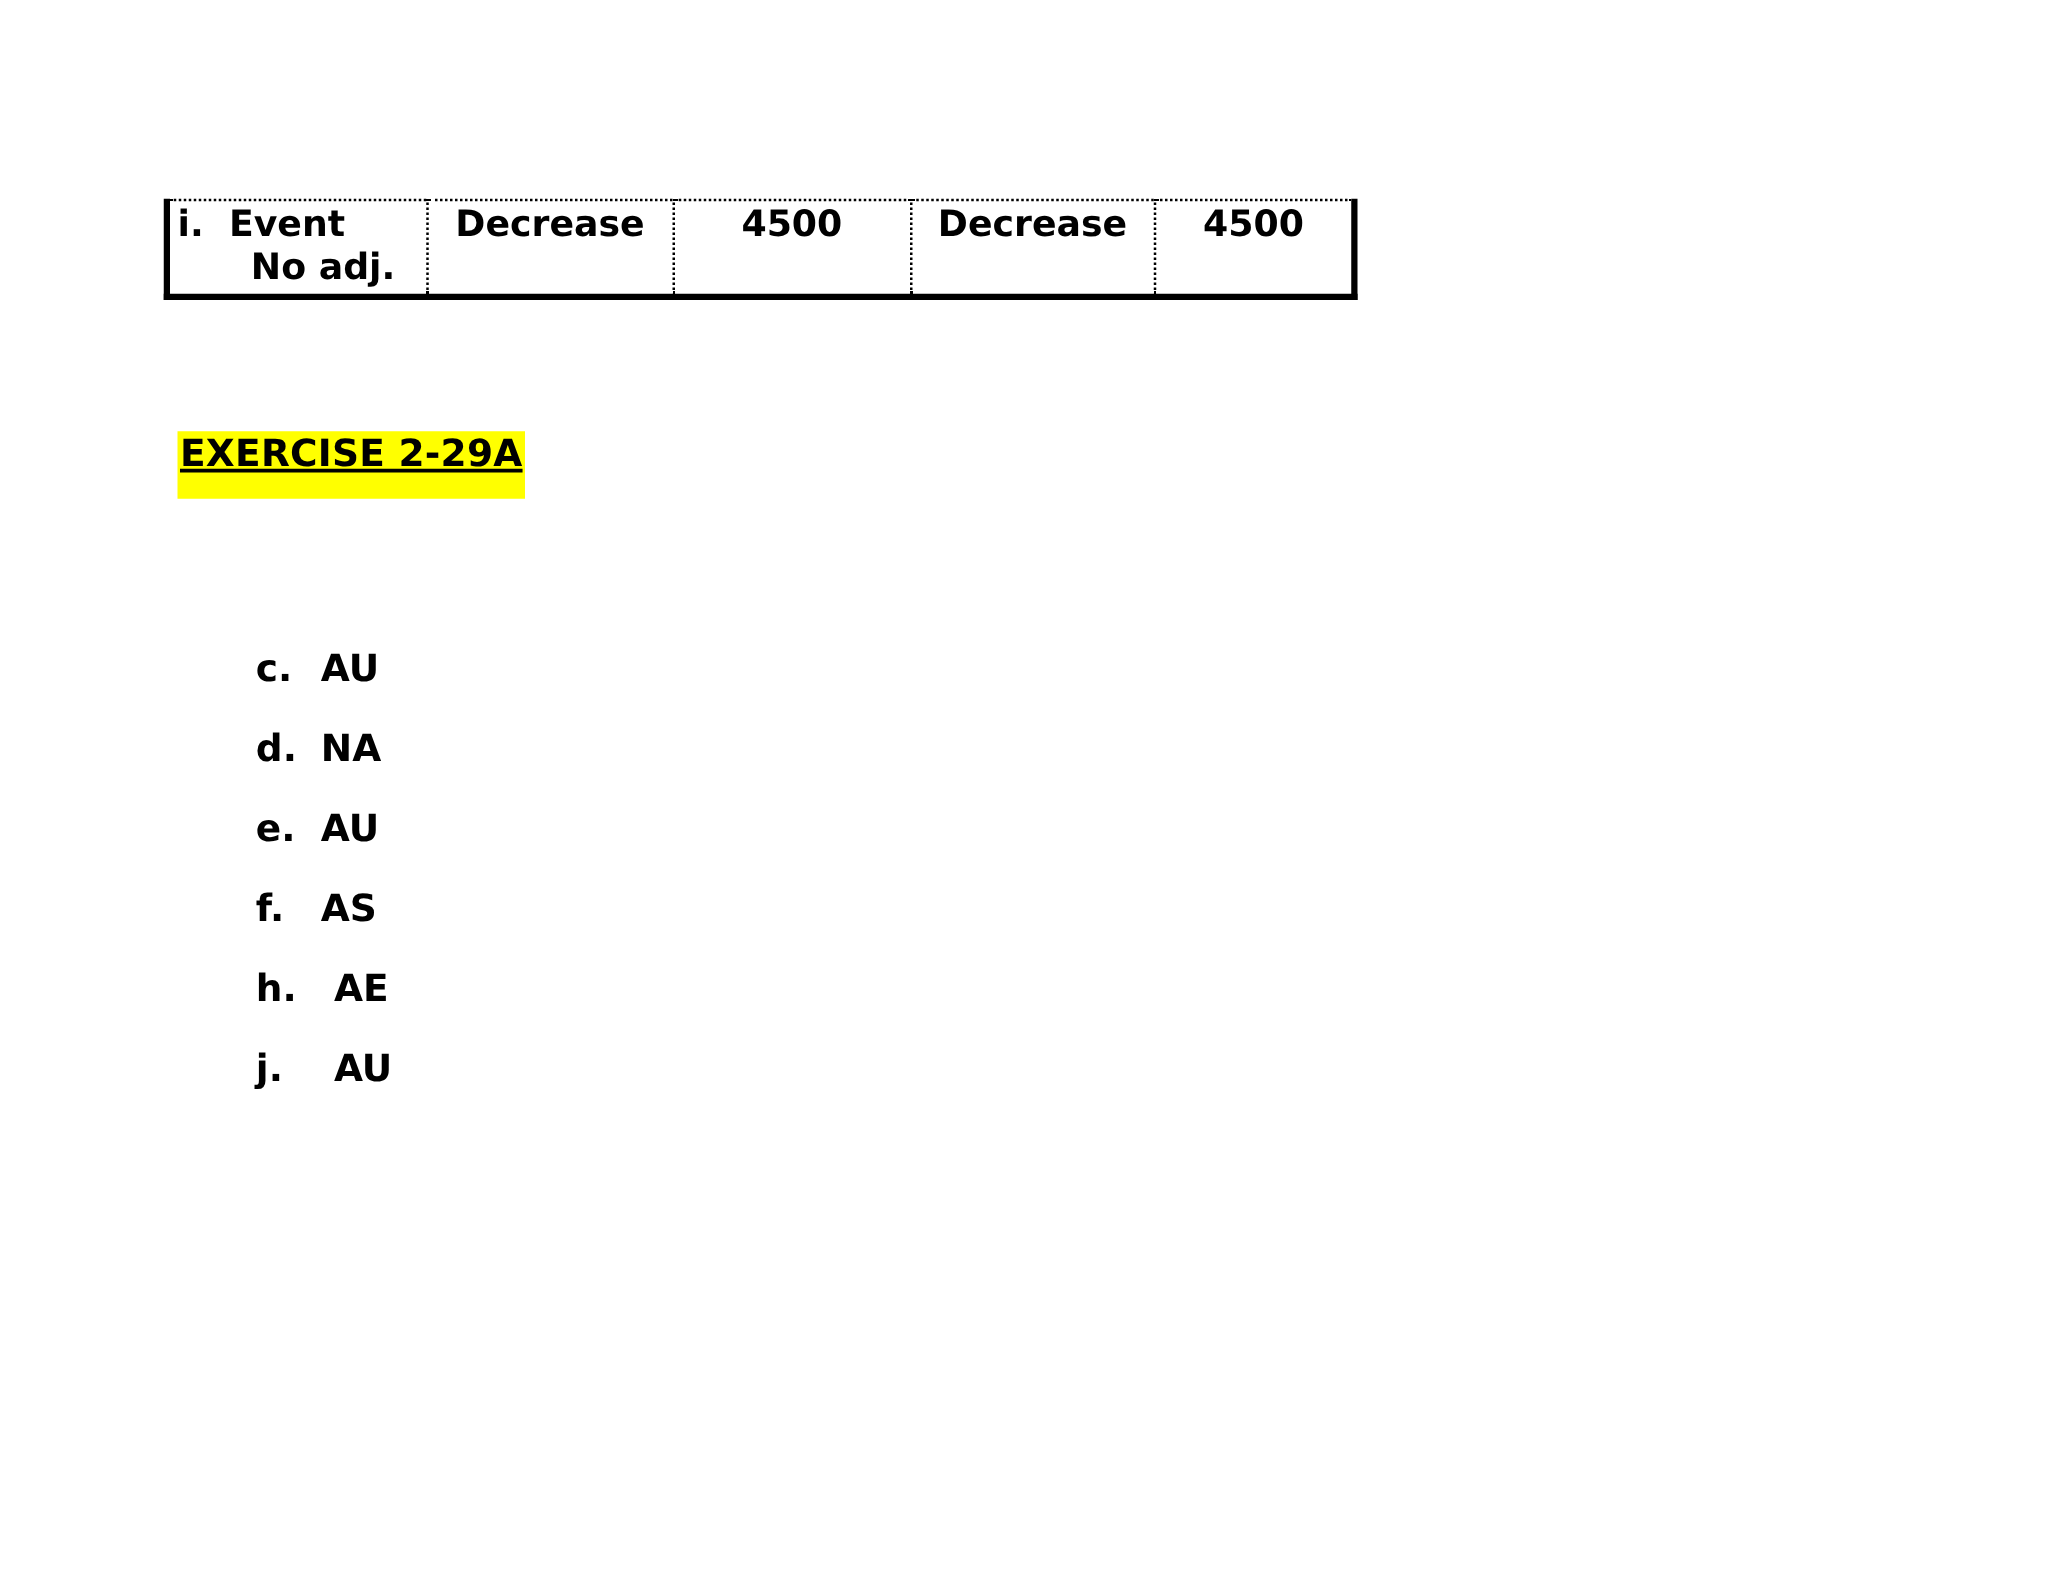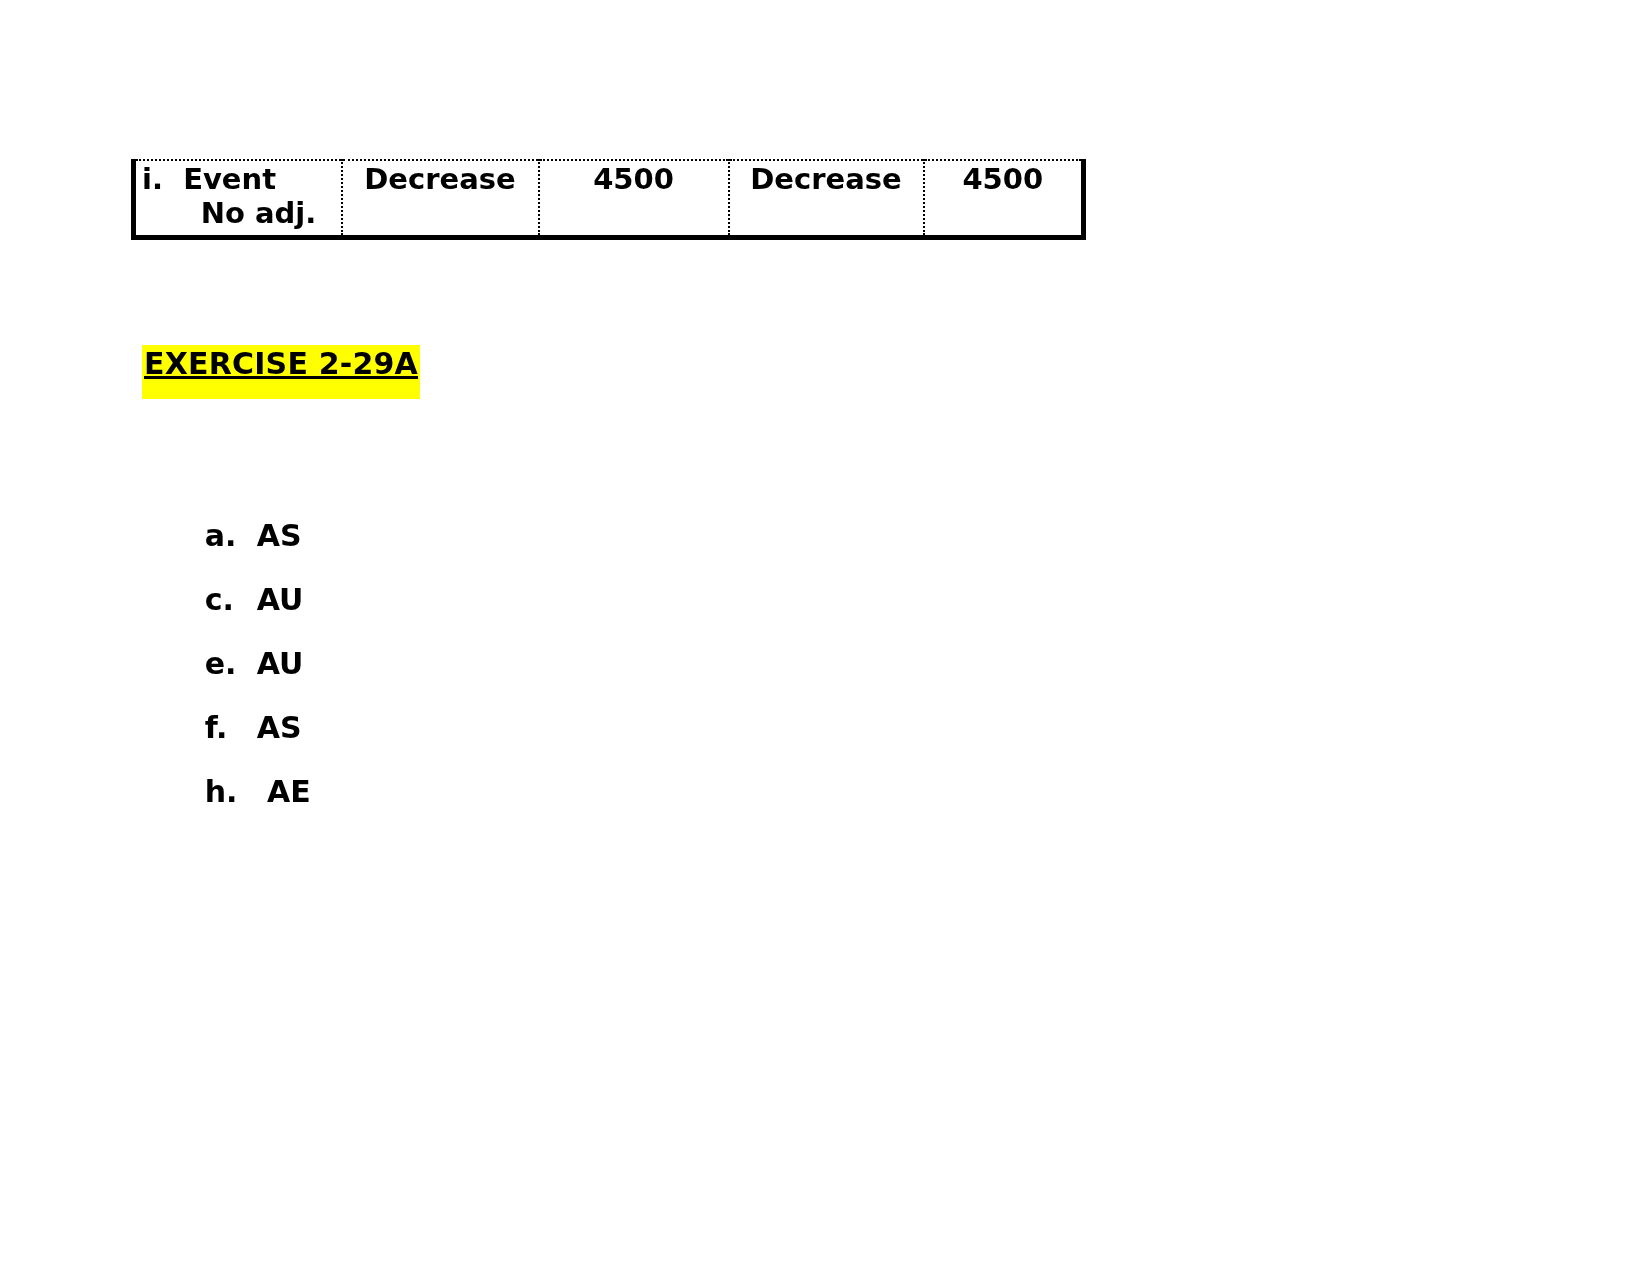--- a/index.html
+++ b/index.html
@@ -130,40 +130,43 @@
       </tbody>
     </table>
   </div>
 
   <div class="exercise-heading">
     <span class="hl">EXERCISE 2-29A</span>
   </div>
 
   <div class="answer-list">
 
-    <div class="answer-row">
-      <span class="marker">a.</span><span class="value">AS</span>
-    </div>
 
 
     <div class="answer-row">
       <span class="marker">c.</span><span class="value">AU</span>
     </div>
 
+    <div class="answer-row">
+      <span class="marker">d.</span><span class="value">NA</span>
+    </div>
 
     <div class="answer-row">
       <span class="marker">e.</span><span class="value">AU</span>
     </div>
 
     <div class="answer-row">
       <span class="marker">f.</span><span class="value">AS</span>
     </div>
 
 
     <div class="answer-row">
       <span class="marker">h.</span><span class="value"> AE</span>
     </div>
 
 
+    <div class="answer-row">
+      <span class="marker">j.</span><span class="value"> AU</span>
+    </div>
 
   </div>
 
 </div>
 
 </body></html>

